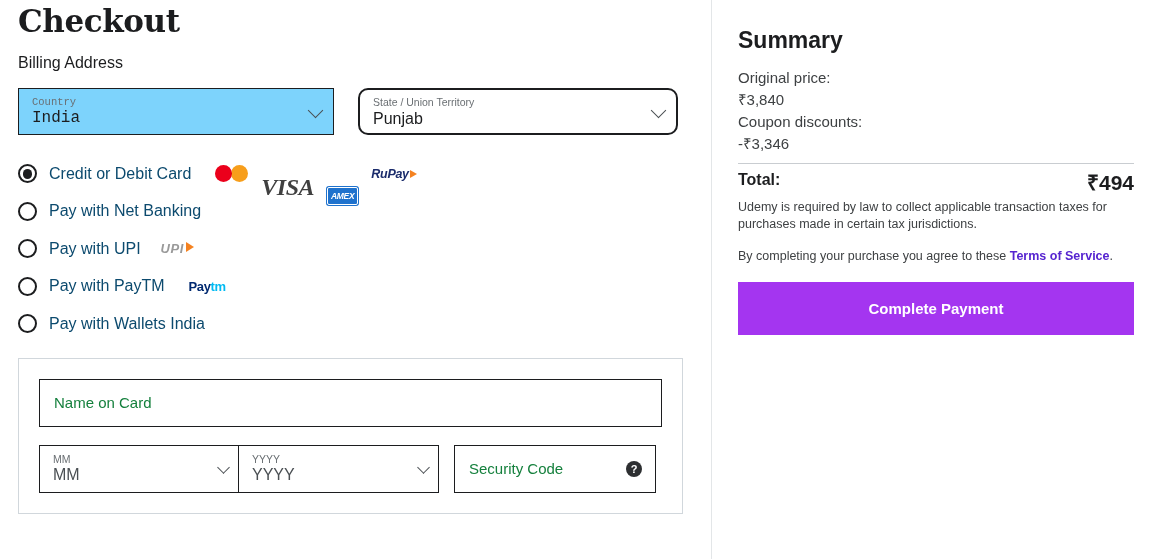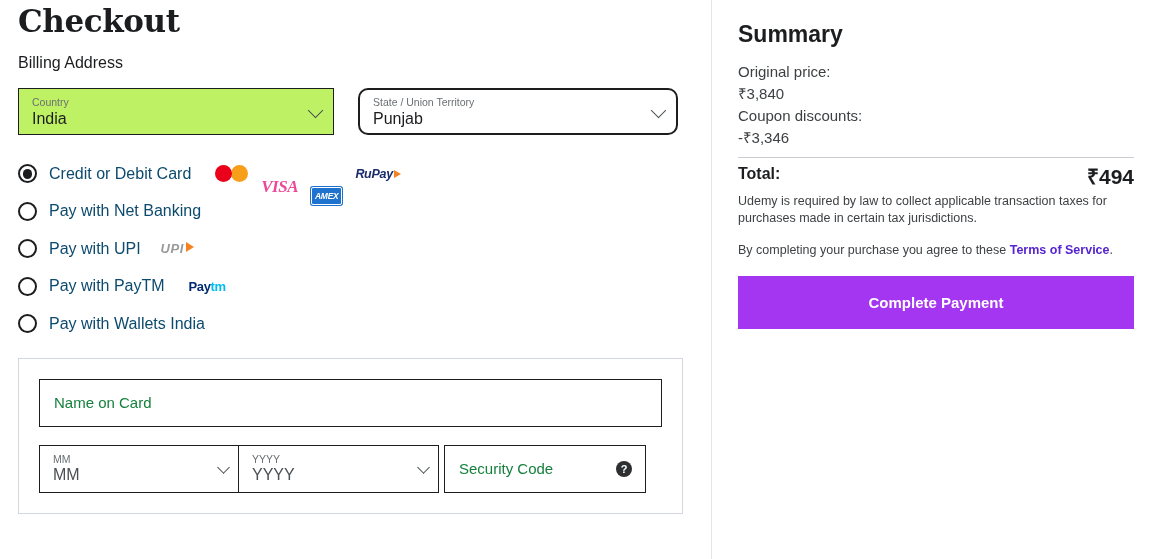--- a/index.html
+++ b/index.html
@@ -37,21 +37,21 @@
   .select-row { display: flex; gap: 24px; margin-top: 14px; }
   .sel {
     position: relative;
     height: 47px;
     border: 1px solid #1c1d1f;
     display: flex;
     flex-direction: column;
     justify-content: center;
     padding: 4px 34px 4px 13px;
   }
-  .sel.country { width: 316px; background: #bef264; }
+  .sel.country { width: 316px; background: #7dd3fc; font-family: Liberation Mono, monospace; }
   .sel.state   { width: 320px; background: #ffffff; border-width: 2px; border-radius: 10px; }
   .sel-label {
     font-size: 10.5px;
     color: #6a6f73;
     line-height: 12px;
     margin-bottom: 1px;
   }
   .sel-value {
     font-size: 16px;
     color: #1c1d1f;
@@ -99,21 +99,21 @@
   .brands { display: flex; align-items: center; gap: 13px; margin-left: 24px; }
   .mc { position: relative; width: 33px; height: 21px; }
   .mc i {
     position: absolute; top: 2px; width: 17px; height: 17px; border-radius: 50%;
   }
   .mc i.l { left: 0; background: #eb001b; }
   .mc i.r { right: 0; background: #f79e1b; mix-blend-mode: multiply; }
   .visa {
     font-family: "Liberation Serif", serif;
     font-weight: 700; font-style: italic;
-    font-size: 17px; color: #ec4899;
+    font-size: 24px; color: #404040;
     letter-spacing: -0.5px;
     margin-top: 27px;
   }
   .amex {
     background: #1f72cd; color: #ffffff;
     font-size: 8.5px; font-weight: 700; font-style: italic;
     letter-spacing: -0.3px;
     padding: 4px 3px; border-radius: 2px;
     line-height: 8px;
     border: 1.5px solid #ffffff;
@@ -203,21 +203,21 @@
   }
   .mini.mm { width: 200px; }
   .mini.yy { width: 200px; border-left: none; }
   .mini-label { font-size: 10.5px; color: #6a6f73; line-height: 12px; }
   .mini-value { font-size: 16px; color: #4a4f53; line-height: 19px; }
   .mini .chev { right: 10px; width: 9px; height: 9px; border-width: 1.5px; margin-top: -6px; }
 
   .seccode {
     width: 202px; height: 48px;
     border: 1.6px solid #1c1d1f;
-    margin-left: 5px;
+    margin-left: 15px;
     display: flex; align-items: center;
     padding: 0 14px;
     position: relative;
     background: #ffffff;
   }
   .help {
     position: absolute; right: 13px; top: 50%;
     margin-top: -8px;
     width: 16px; height: 16px;
     border-radius: 50%;
@@ -225,21 +225,21 @@
     color: #ffffff;
     font-size: 11px; font-weight: 700;
     display: flex; align-items: center; justify-content: center;
     line-height: 16px;
   }
 
   
   .right {
     width: 449px;
     border-left: 1px solid #e3e6e8;
-    padding: 20px 26px 0 26px;
+    padding: 26px 26px 0 26px;
   }
   .summary-title {
     font-size: 23px; font-weight: 700;
     line-height: 28px; margin: 0 0 13px 0;
     color: #1c1d1f;
   }
   .sum-row {
     display: flex; justify-content: space-between;
     font-size: 15px; color: #3e4143;
     line-height: 22px;

